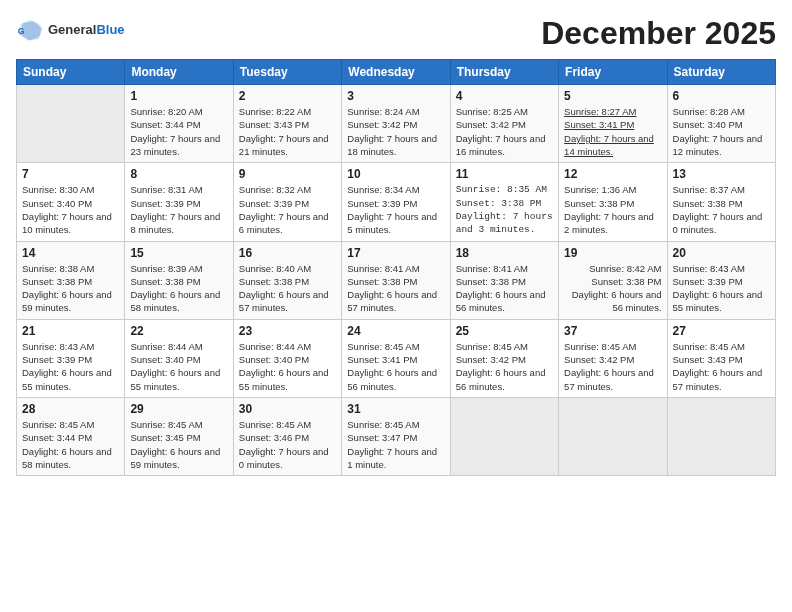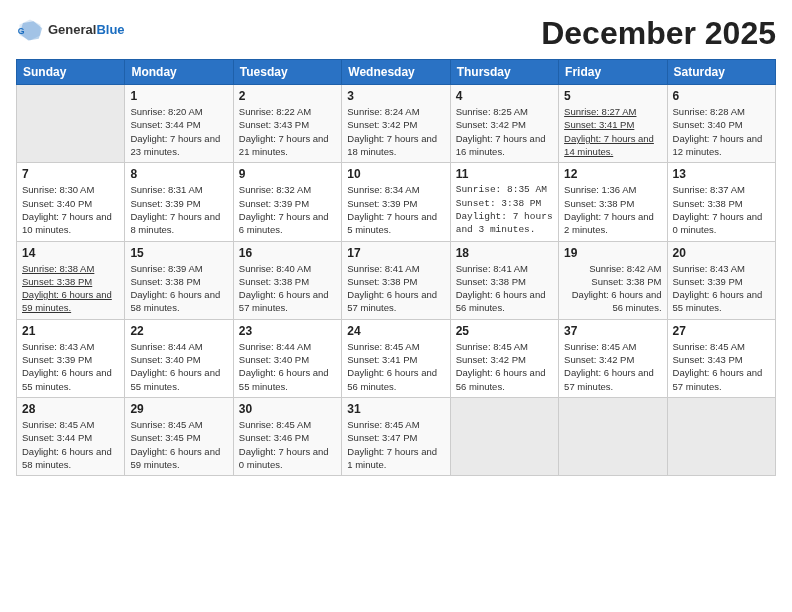--- a/index.html
+++ b/index.html
@@ -201,21 +201,21 @@
         <td>
           <div class="day-number">13</div>
           <div class="day-info" style="white-space: pre-line;">Sunrise: 8:37 AM
 Sunset: 3:38 PM
 Daylight: 7 hours and 0 minutes.</div>
         </td>
       </tr>
       <tr>
         <td>
           <div class="day-number">14</div>
-          <div class="day-info" style="white-space: pre-line; text-decoration: underline;">Sunrise: 8:38 AM
+          <div class="day-info" style="white-space: pre-line;">Sunrise: 8:38 AM
 Sunset: 3:38 PM
 Daylight: 6 hours and 59 minutes.</div>
         </td>
         <td>
           <div class="day-number">15</div>
           <div class="day-info" style="white-space: pre-line;">Sunrise: 8:39 AM
 Sunset: 3:38 PM
 Daylight: 6 hours and 58 minutes.</div>
         </td>
         <td>

